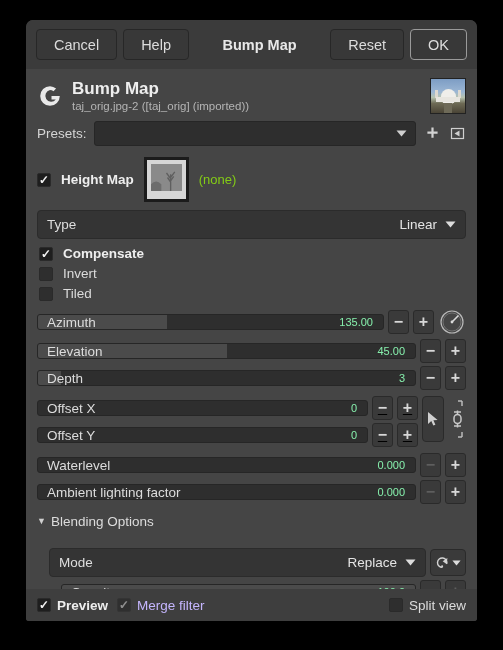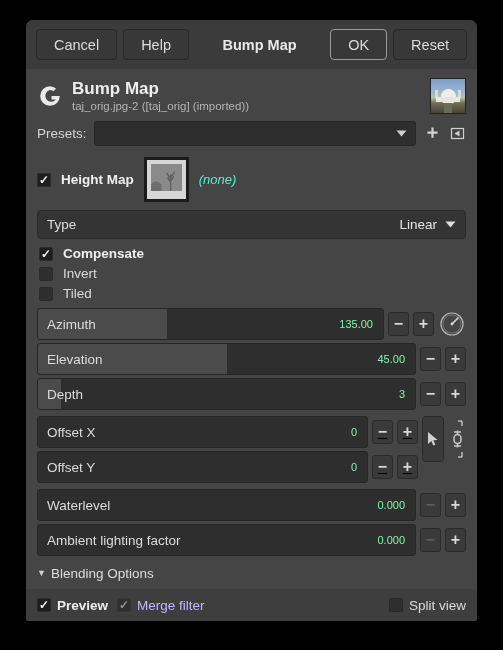--- a/index.html
+++ b/index.html
@@ -128,41 +128,41 @@
     width: 45px; height: 45px; flex: 0 0 auto;
     background: #d6d6d6; border: 3px solid #1b1b1b;
     display: flex; align-items: center; justify-content: center;
     padding: 4px 4px 8px 4px;
     cursor: pointer;
   }
   .hm-inner {
     width: 100%; height: 100%; background: #8a8a8a;
     position: relative; overflow: hidden;
   }
-  .hm-none { color: #5eead4; font-size: 13px; font-style: italic; }
+  .hm-none { color: #84cc16; font-size: 13px; }
 
   
   .controls { display: flex; flex-direction: column; gap: 3px; padding-bottom: 2px; }
 
   .row { display: flex; align-items: center; gap: 4px; }
 
   
   .combo {
     flex: 1 1 auto; height: 29px;
     background: #343434; border: 1px solid #2b2b2b; border-radius: 4px;
     display: flex; align-items: center;
     padding: 0 9px;
     cursor: pointer;
   }
   .combo .c-label { color: #dedede; font-size: 13.5px; flex: 1 1 auto; }
   .combo .c-value { color: #e4e4e4; font-size: 13.5px; margin-right: 8px; }
 
   
   .slider {
-    flex: 1 1 auto; height: 32px; position: relative;
+    flex: 1 1 auto; height: 16px; position: relative;
     background: #2e2e2e; border: 1px solid #262626; border-radius: 3px;
     overflow: hidden; cursor: ew-resize;
   }
   .slider .fill {
     position: absolute; left: 0; top: 0; bottom: 0;
     background: #4b4b4b;
   }
   .slider .s-label {
     position: absolute; left: 9px; top: 0; bottom: 0;
     display: flex; align-items: center;
@@ -230,22 +230,22 @@
 </style>
 </head>
 <body>
 
 <div class="window">
 
   <div class="titlebar">
     <div class="tbtn">Cancel</div>
     <div class="tbtn">Help</div>
     <div class="title-text">Bump Map</div>
+    <div class="tbtn">Reset</div>
     <div class="tbtn focus">OK</div>
-    <div class="tbtn">Reset</div>
   </div>
 
   <div class="body">
 
     <div class="inforow">
       <span class="gimp-logo">
         <svg width="26" height="26" viewBox="0 0 26 26">
           <path d="M13 3.2A9.8 9.8 0 1 0 22.8 13h-8.3v3.6h4.3A5.9 5.9 0 1 1 13 7.1c1.3 0 2.5.4 3.5 1.1l2.6-2.6A9.7 9.7 0 0 0 13 3.2z" fill="#e9e9e9"></path>
         </svg>
       </span>

